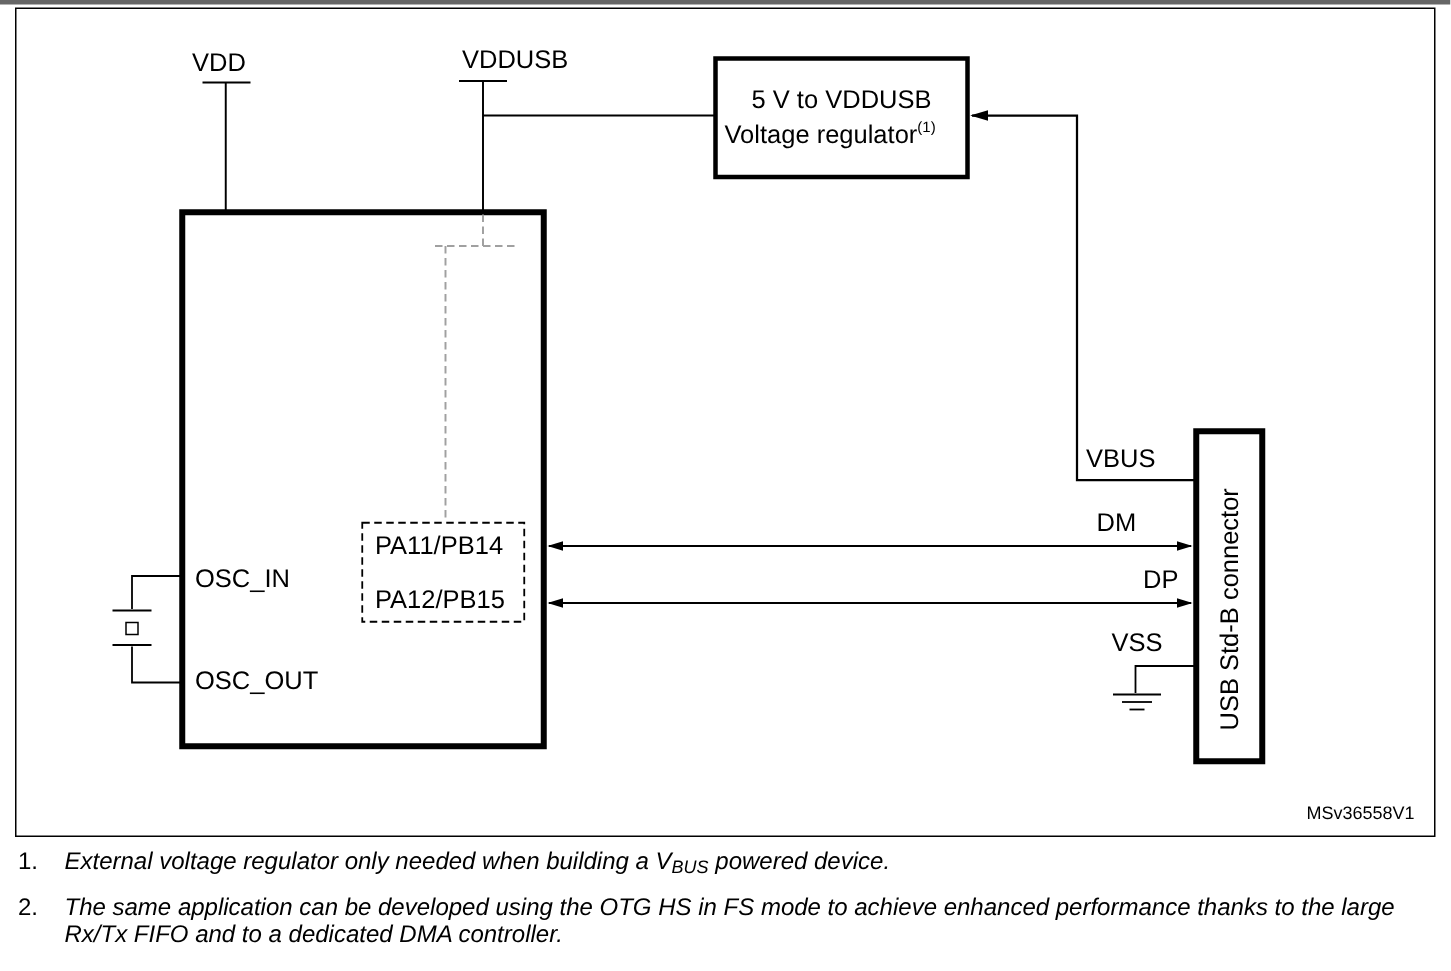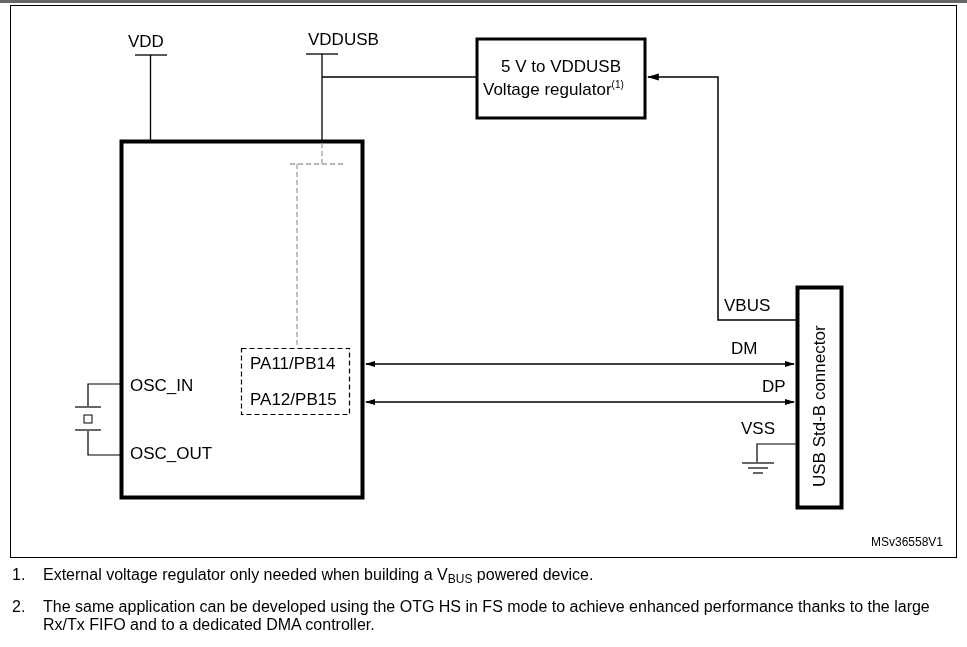--- a/index.html
+++ b/index.html
@@ -6,21 +6,21 @@
   body { width: 967px; height: 647px; position: relative; overflow: hidden;
          font-family: "Liberation Sans", sans-serif; color: #000; }
   #diagram { position: absolute; left: 0; top: 0; }
   .lbl { font-family: "Liberation Sans", sans-serif; font-size: 17px; fill: #000; }
   .lbl-sm { font-family: "Liberation Sans", sans-serif; font-size: 12px; fill: #000; }
   .sup { font-size: 10px; }
   .notes { position: absolute; left: 12px; top: 566px; width: 945px;
            font-family: "Liberation Sans", sans-serif; font-size: 16px; line-height: 18px; }
   .note { display: flex; margin-bottom: 10px; }
   .note-num { width: 31px; flex: none; }
-  .note-text { flex: 1; }
+  .note-text { flex: 1; font-style: italic; }
   .note-text sub { font-size: 12px; vertical-align: -3px; }
 </style>
 </head>
 <body>
 
 <svg id="diagram" width="967" height="565" viewBox="0 0 967 565" xmlns="http://www.w3.org/2000/svg">
   <defs>
     <marker id="arrow" viewBox="0 0 10 10" refX="9" refY="5" markerWidth="8" markerHeight="8" orient="auto-start-reverse">
       <path d="M0,2 L10,5 L0,8 z" fill="#000"></path>
     </marker>

